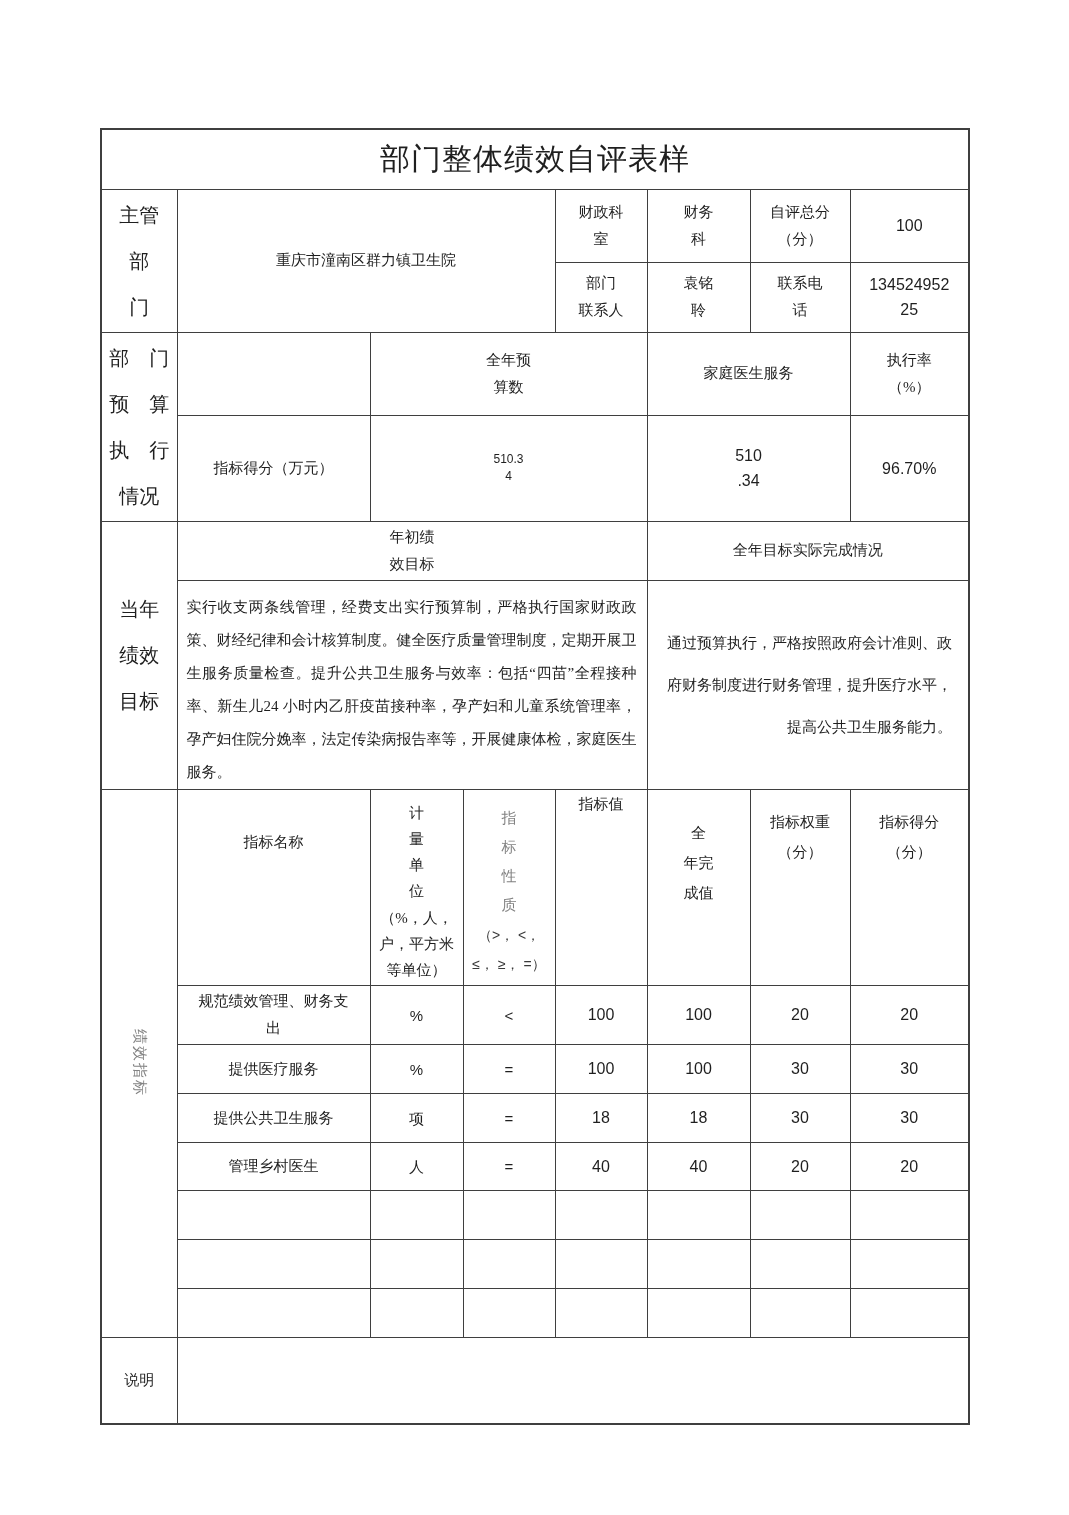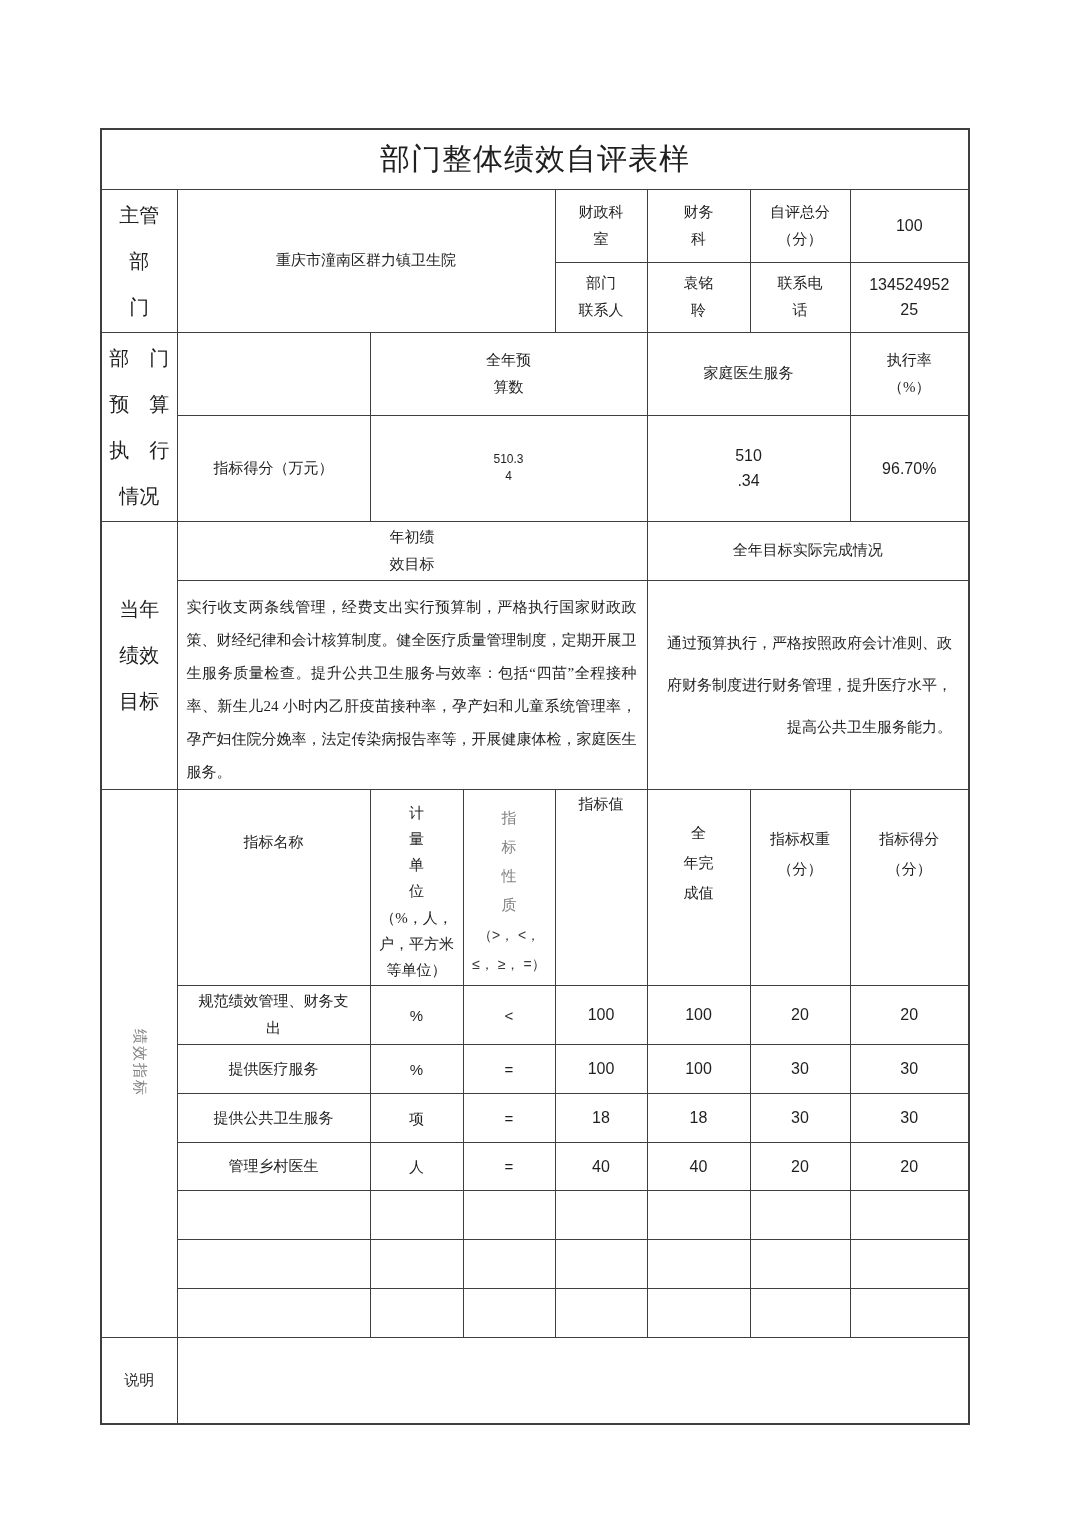--- a/index.html
+++ b/index.html
@@ -49,21 +49,21 @@
     padding: 0 16px;
     line-height: 2.8;
     font-size: 15px;
   }
   td.h4 { vertical-align: top; line-height: 1.7; font-size: 15px; }
   td.pt-name { padding-top: 40px; margin-top: 44px; }
   td.unit   { padding-top: 10px; line-height: 1.75; }
   td.nature { padding-top: 14px; line-height: 1.95; }
   td.pt-val { }
   td.pt-comp{ padding-top: 28px; line-height: 2.0; }
-  td.pt-w   { padding-top: 34px; line-height: 2.0; }
+  td.pt-w   { padding-top: 17px; line-height: 2.0; }
   .muted { color: #828282; }
   .nature-symbols { color: #3a3a3a; font-family: "Liberation Sans", "DejaVu Sans", sans-serif; font-size: 14px; }
   .num   { font-family: Liberation Sans, sans-serif; font-size: 16px; line-height: 1.6; }
   .num-lg{ font-family: "Liberation Sans", "DejaVu Sans", sans-serif; font-size: 12px; line-height: 1.45; }
   .sym   { font-family: "Liberation Sans", "DejaVu Sans", sans-serif; font-size: 15px; }
   td.vert-cell { position: relative; }
   .vert-text {
     position: absolute; top: 50%; left: 50%;
     transform: translate(-50%, -50%) rotate(90deg);
     white-space: nowrap;

